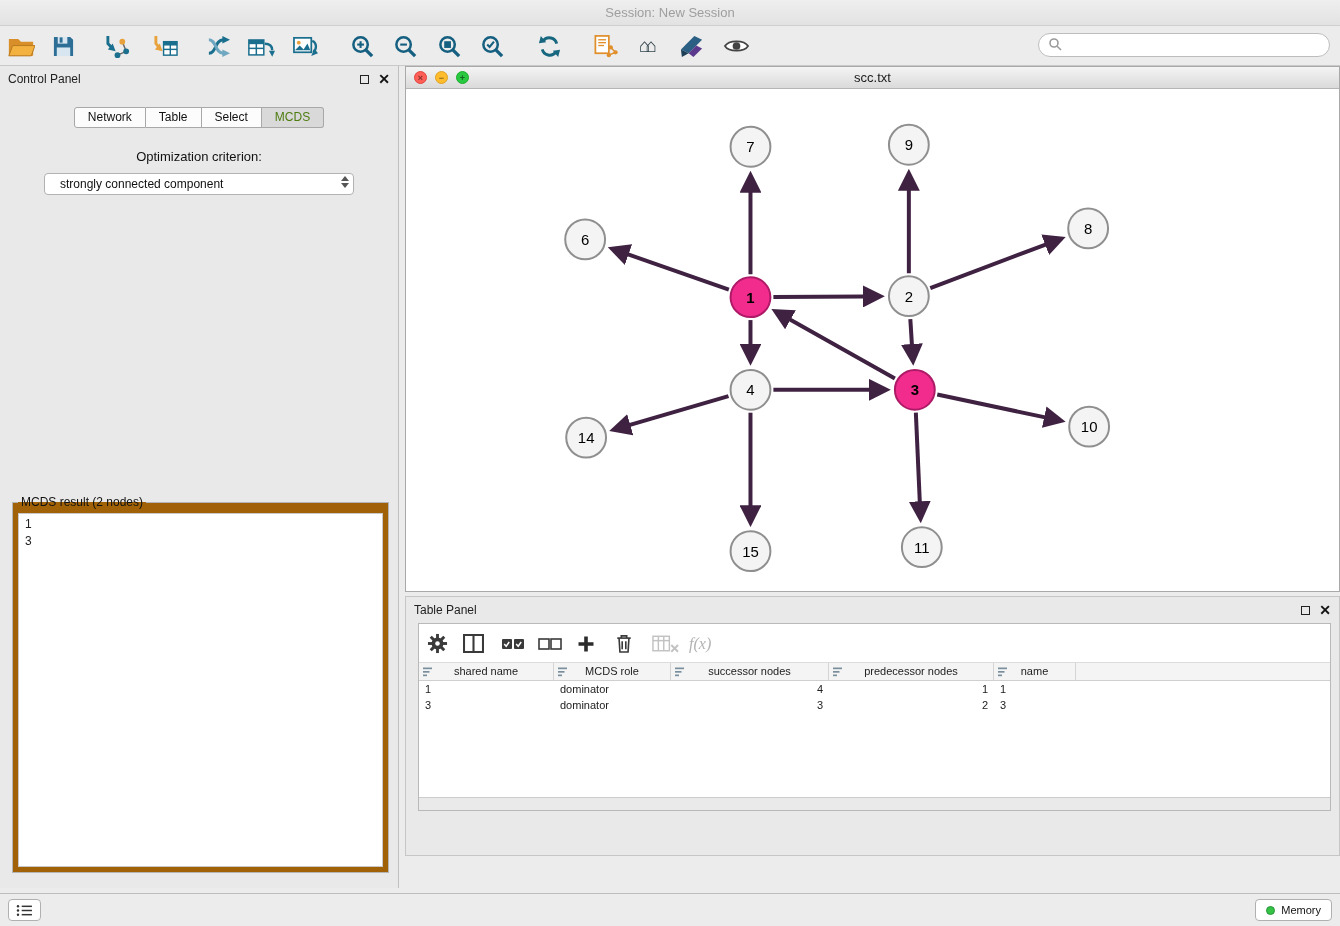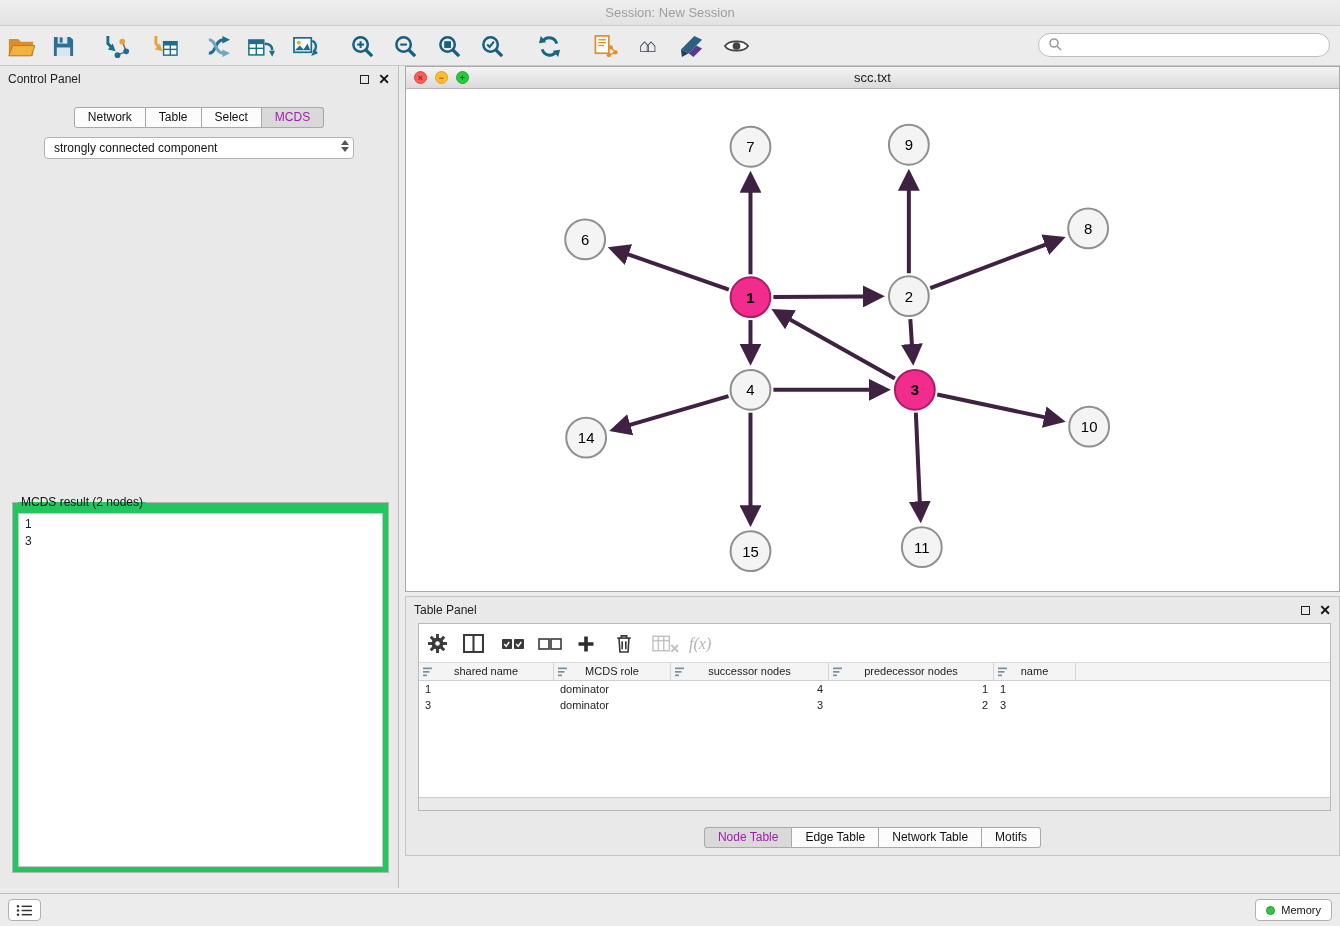--- a/index.html
+++ b/index.html
@@ -14,29 +14,29 @@
   
   .panel-title{height:26px;display:flex;align-items:center;padding:0 8px;font-size:12px;color:#222;position:relative}
   .panel-btns{position:absolute;right:8px;top:0;height:26px;display:flex;align-items:center;gap:9px}
   .floatbox{width:9px;height:9px;border:1.5px solid #222;display:inline-block}
   .closex{font-size:14px;font-weight:bold;color:#111;line-height:10px}
   .control-panel{position:absolute;left:0;top:66px;width:399px;height:822px;background:#e9e9e9;border-right:1px solid #bfbfbf}
   .segtabs{display:flex;justify-content:center;margin-top:15px}
   .segtabs .tab{border:1px solid #a8a8a8;border-left:none;background:#fcfcfc;font-size:12px;line-height:19px;padding:0 13px;color:#111}
   .segtabs .tab:first-child{border-left:1px solid #a8a8a8;border-radius:3px 0 0 3px}
   .segtabs .tab:last-child{border-radius:0 3px 3px 0}
-  .segtabs .tab.active{background:#d9d9d9;color:#a21caf}
+  .segtabs .tab.active{background:#d9d9d9;color:#4d7c0f}
   .opt-label{text-align:center;margin-top:21px;font-size:13px;color:#111}
-  .dropdown{margin:9px auto 0;width:310px;height:22px;background:#fff;border:1px solid #b2b2b2;border-radius:4px;position:relative;font-size:12px;line-height:20px;padding-left:9px;color:#111}
+  .dropdown{margin:9px auto 0;width:310px;height:22px;background:#fff;border:1px solid #b2b2b2;border-radius:4px;position:relative;font-size:12px;line-height:20px;padding-left:15px;color:#111}
   .stepper{position:absolute;right:4px;top:2px;display:flex;flex-direction:column;align-items:center;gap:2px}
   .tri-up{width:0;height:0;border-left:4px solid transparent;border-right:4px solid transparent;border-bottom:5px solid #555}
   .tri-down{width:0;height:0;border-left:4px solid transparent;border-right:4px solid transparent;border-top:5px solid #555}
   .btnrow{margin-top:12px;display:flex;justify-content:center;gap:14px}
   .macbtn{display:inline-block;border:1px solid #adadad;border-radius:4px;background:linear-gradient(#ffffff,#f0f0f0);font-size:12px;line-height:19px;padding:0 13px;color:#111}
-  fieldset.resultgrp{position:absolute;left:12px;right:9px;top:429px;height:378px;border:1px solid #b5b5b5;padding:4px 5px 5px;background:#22c55e}
+  fieldset.resultgrp{position:absolute;left:12px;right:9px;top:429px;height:378px;border:1px solid #b5b5b5;padding:4px 5px 5px;background:#a16207}
   fieldset.resultgrp legend{font-size:12px;color:#111;padding:0 3px}
   .result-box{width:100%;height:100%;background:#fff;border:1px solid #c8c8c8;font-size:12px;line-height:17px;padding:2px 6px;color:#222;overflow:hidden}
   
   .network-window{position:absolute;left:405px;top:66px;width:935px;height:526px;background:#fff;border:1px solid #a9a9a9}
   .nw-titlebar{height:22px;background:linear-gradient(#f4f4f4,#dadada);border-bottom:1px solid #b5b5b5;text-align:center;font-size:13px;line-height:21px;color:#1a1a1a;position:relative}
   .traffic{position:absolute;left:8px;top:4px;display:flex;gap:8px}
   .light{width:13px;height:13px;border-radius:50%;font-size:9px;line-height:12px;text-align:center;color:rgba(0,0,0,.5);font-weight:bold}
   .light.red{background:#ff5f57;border:1px solid #e0443e}
   .light.yellow{background:#ffbd2e;border:1px solid #dea123}
   .light.green{background:#28c940;border:1px solid #1dad2b}
@@ -214,20 +214,21 @@
       <span class="floatbox"></span>
       <span class="closex">✕</span>
     </span>
   </div>
   <div class="segtabs">
       <span class="tab">Network</span>
       <span class="tab">Table</span>
       <span class="tab">Select</span>
       <span class="tab active">MCDS</span>
     </div>
+  <div class="opt-label">Optimization criterion:</div>
   <div class="dropdown">
     <span>strongly connected component</span>
     <span class="stepper">
         <span class="tri-up"></span>
         <span class="tri-down"></span>
       </span>
   </div>
   <fieldset class="resultgrp">
     <legend>MCDS result (2 nodes)</legend>
     <div class="result-box">
@@ -428,26 +429,20 @@
         <div class="tr">
           <div class="td" style="width: 135px; text-align: left;">3</div>
           <div class="td" style="width: 117px; text-align: left;">dominator</div>
           <div class="td" style="width: 158px; text-align: right;">3</div>
           <div class="td" style="width: 165px; text-align: right;">2</div>
           <div class="td" style="width: 82px; text-align: left;">3</div>
         </div>
       </div>
     <div class="hscroll"></div>
   </div>
-  <div class="tp-tabs segtabs">
-      <span class="tab active">Node Table</span>
-      <span class="tab">Edge Table</span>
-      <span class="tab">Network Table</span>
-      <span class="tab">Motifs</span>
-    </div>
 </div>
 
 <div class="statusbar">
   <span class="sb-left-btn">
     <svg width="17" height="13" viewBox="0 0 18 14">
         <g stroke="#333" stroke-width="1.6">
           <line x1="6" y1="2.5" x2="17" y2="2.5"></line>
           <line x1="6" y1="7" x2="17" y2="7"></line>
           <line x1="6" y1="11.5" x2="17" y2="11.5"></line>
         </g>

